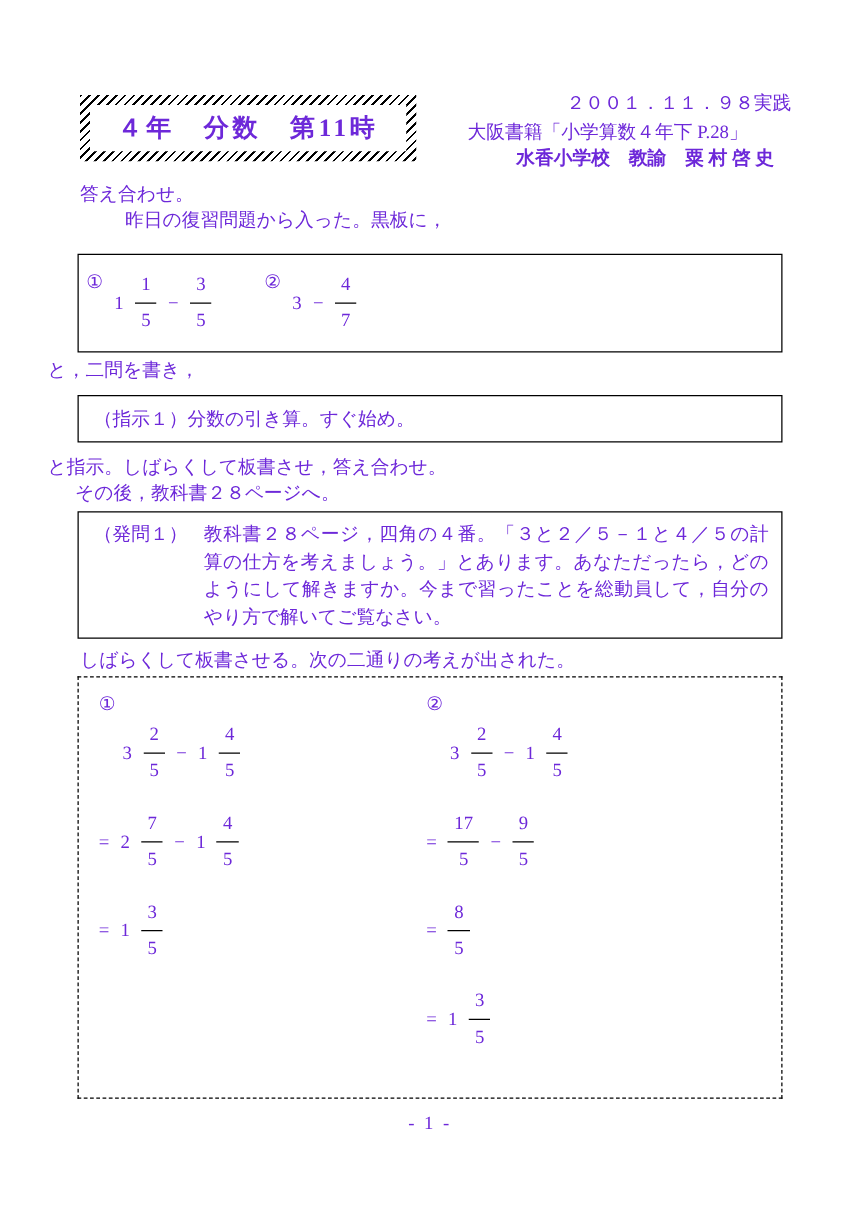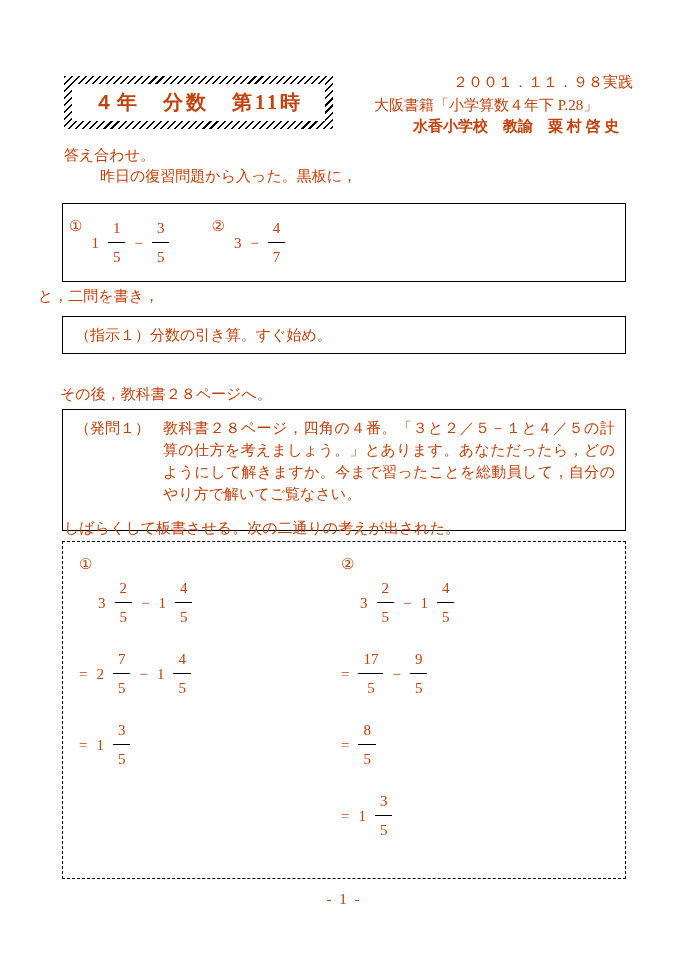--- a/index.html
+++ b/index.html
@@ -1,19 +1,19 @@
 <!DOCTYPE html>
 <html><head>
 <meta charset="utf-8">
 <style>
   html,body{margin:0;padding:0;background:#fff;}
   .page{
     position:relative;
     width:688px;height:971px;
-    background:#fff;color:#c2410c;
+    background:#fff;color:#6d28d9;
     font-family:"Liberation Serif","DejaVu Serif",serif;
     font-size:15px;
     overflow:hidden;
   }
   .abs{position:absolute;white-space:nowrap;}
 
   
   .title-frame{
     position:absolute;top:76px;left:64px;
     padding:8px;
@@ -100,23 +100,24 @@
 
   <div class="abs" style="top:287px;left:38px;">と，二問を書き，</div>
 
   <div class="solid-box" style="top:316px;height:38px;">
     <div class="shiji-content">
       <span>（指示１）</span>
       <span>分数の引き算。すぐ始め。</span>
     </div>
   </div>
 
+  <div class="abs" style="top:364px;left:38px;">と指示。しばらくして板書させ，答え合わせ。</div>
   <div class="abs" style="top:385px;left:60px;">その後，教科書２８ページへ。</div>
 
-  <div class="solid-box" style="top:409px;height:122px;">
+  <div class="solid-box" style="top:409px;height:102px;">
     <div class="hatsumon-content">
       <span class="hatsumon-label">（発問１）</span>
       <span class="hatsumon-text">教科書２８ページ，四角の４番。「３と２／５－１と４／５の計算の仕方を考えましょう。」とあります。あなただったら，どのようにして解きますか。今まで習ったことを総動員して，自分のやり方で解いてご覧なさい。</span>
     </div>
   </div>
 
   <div class="abs" style="top:519px;left:64px;">しばらくして板書させる。次の二通りの考えが出された。</div>
 
   <div class="dashed-box" style="top:541px;height:338px;">
 

